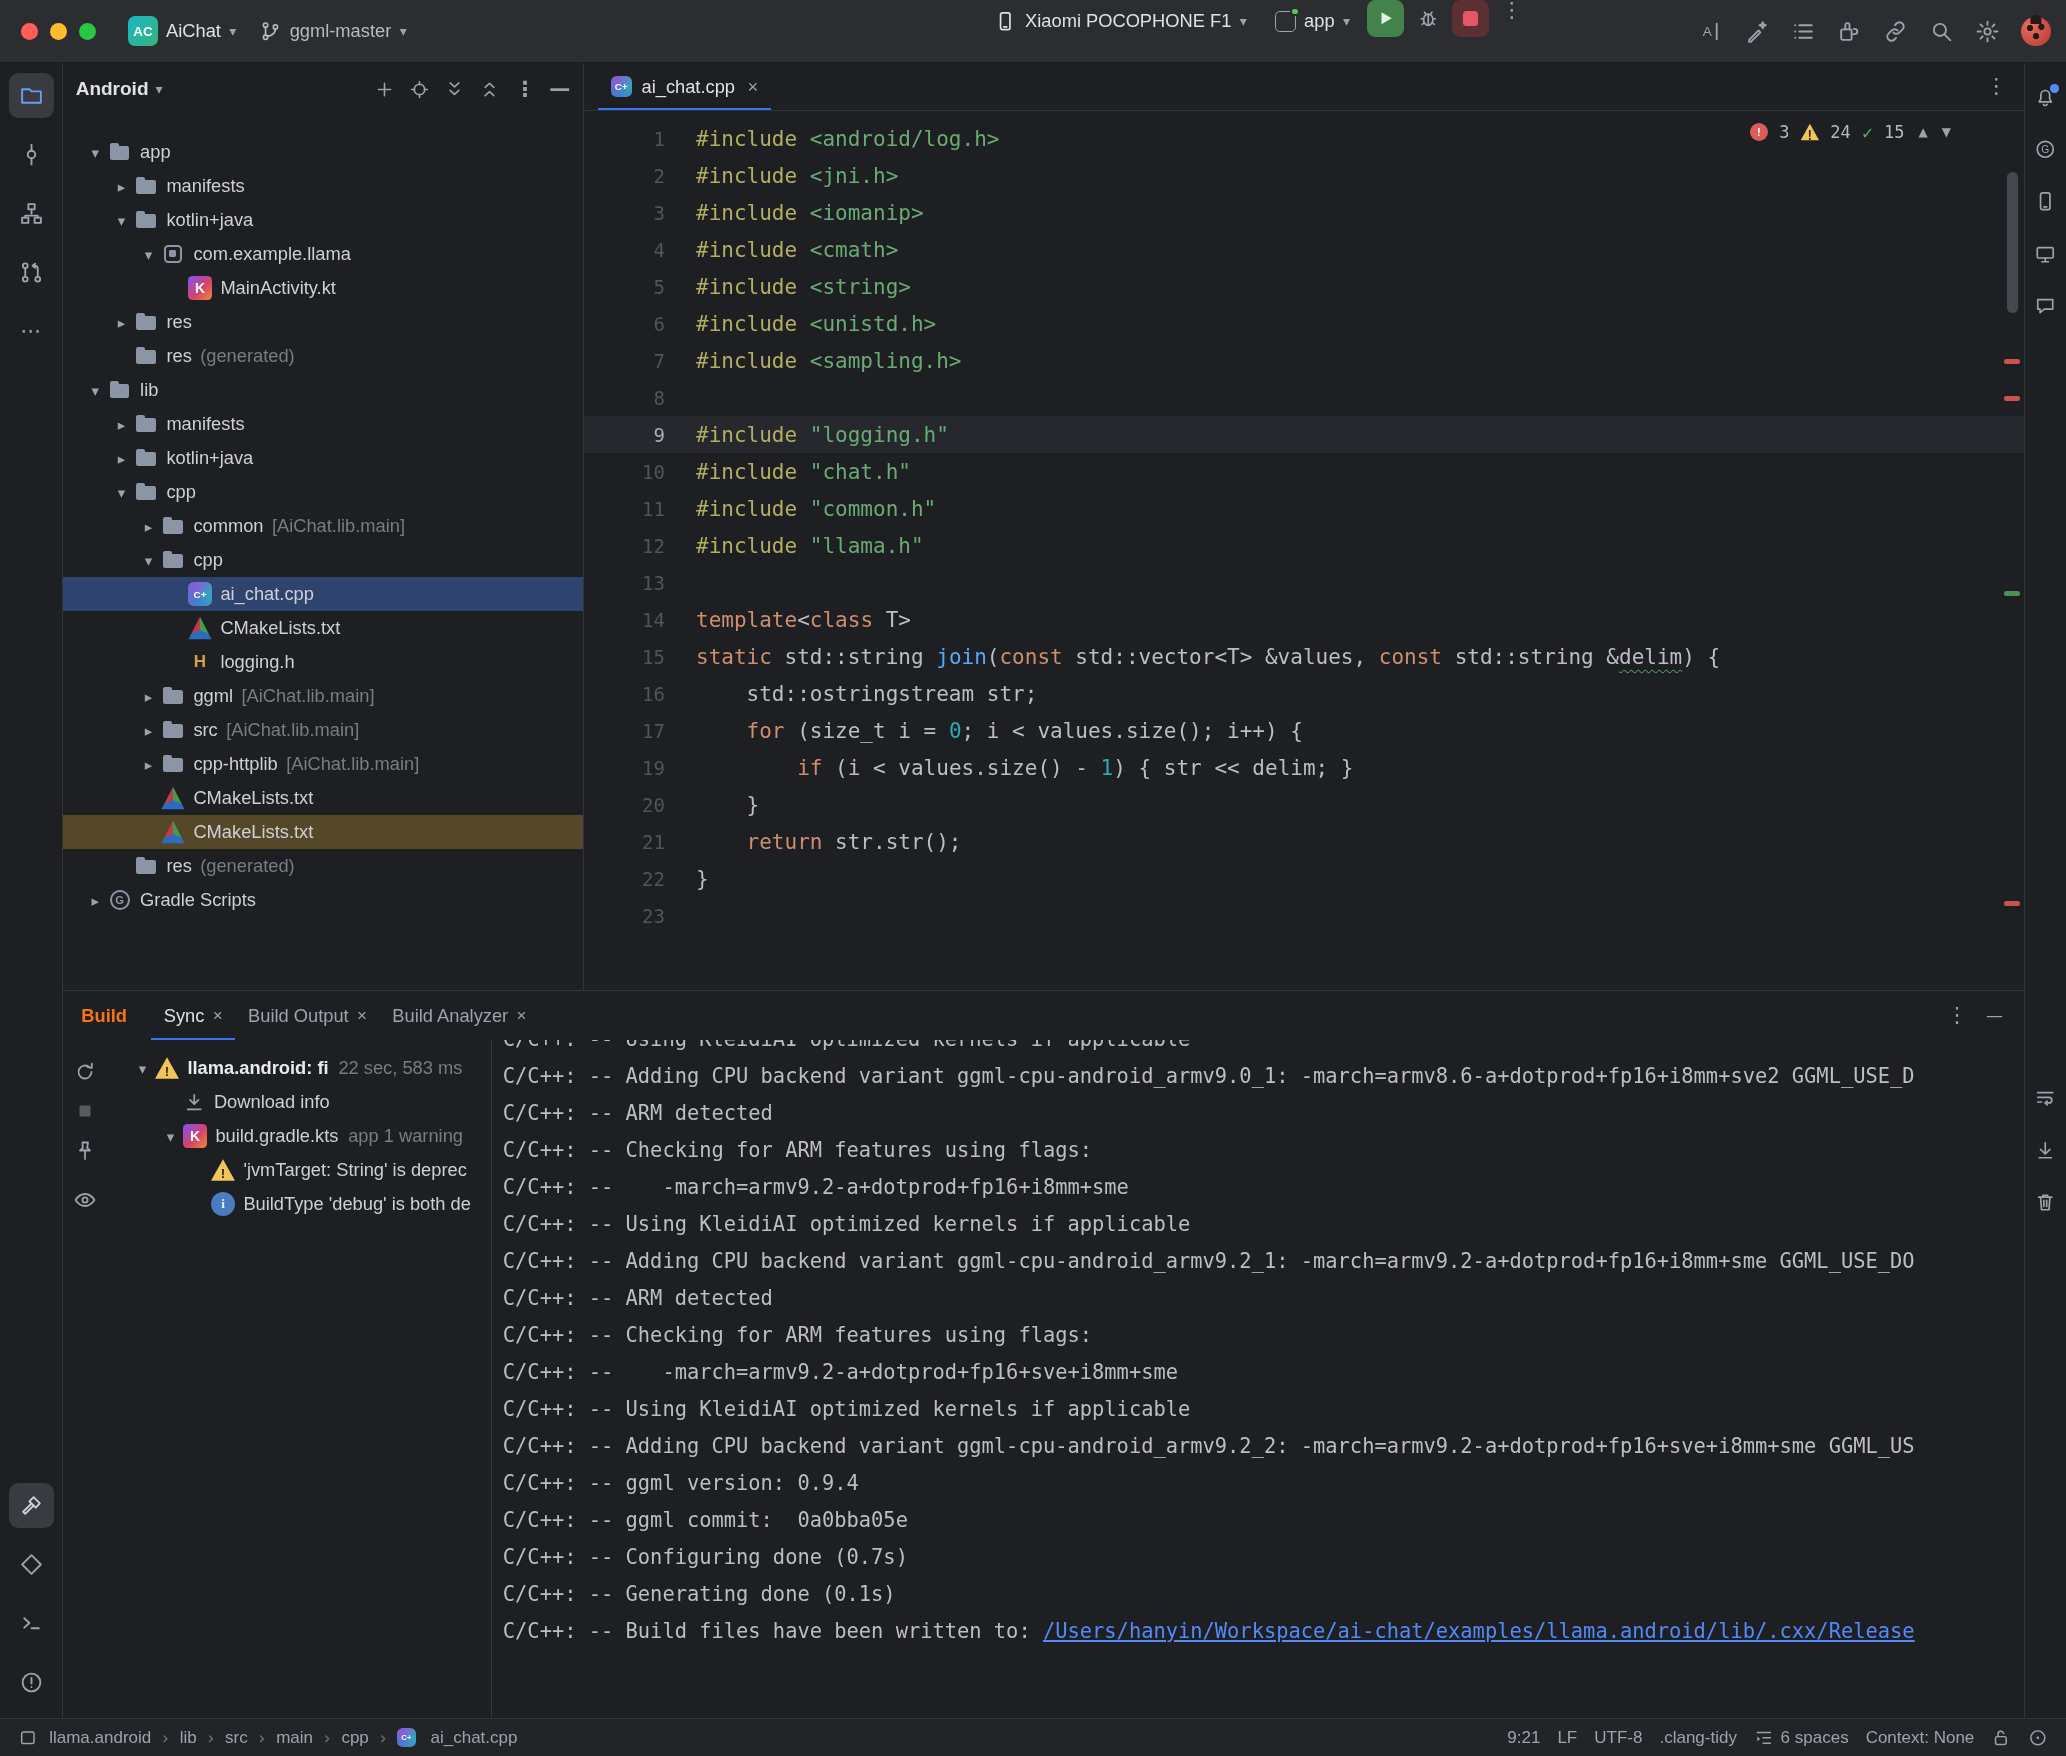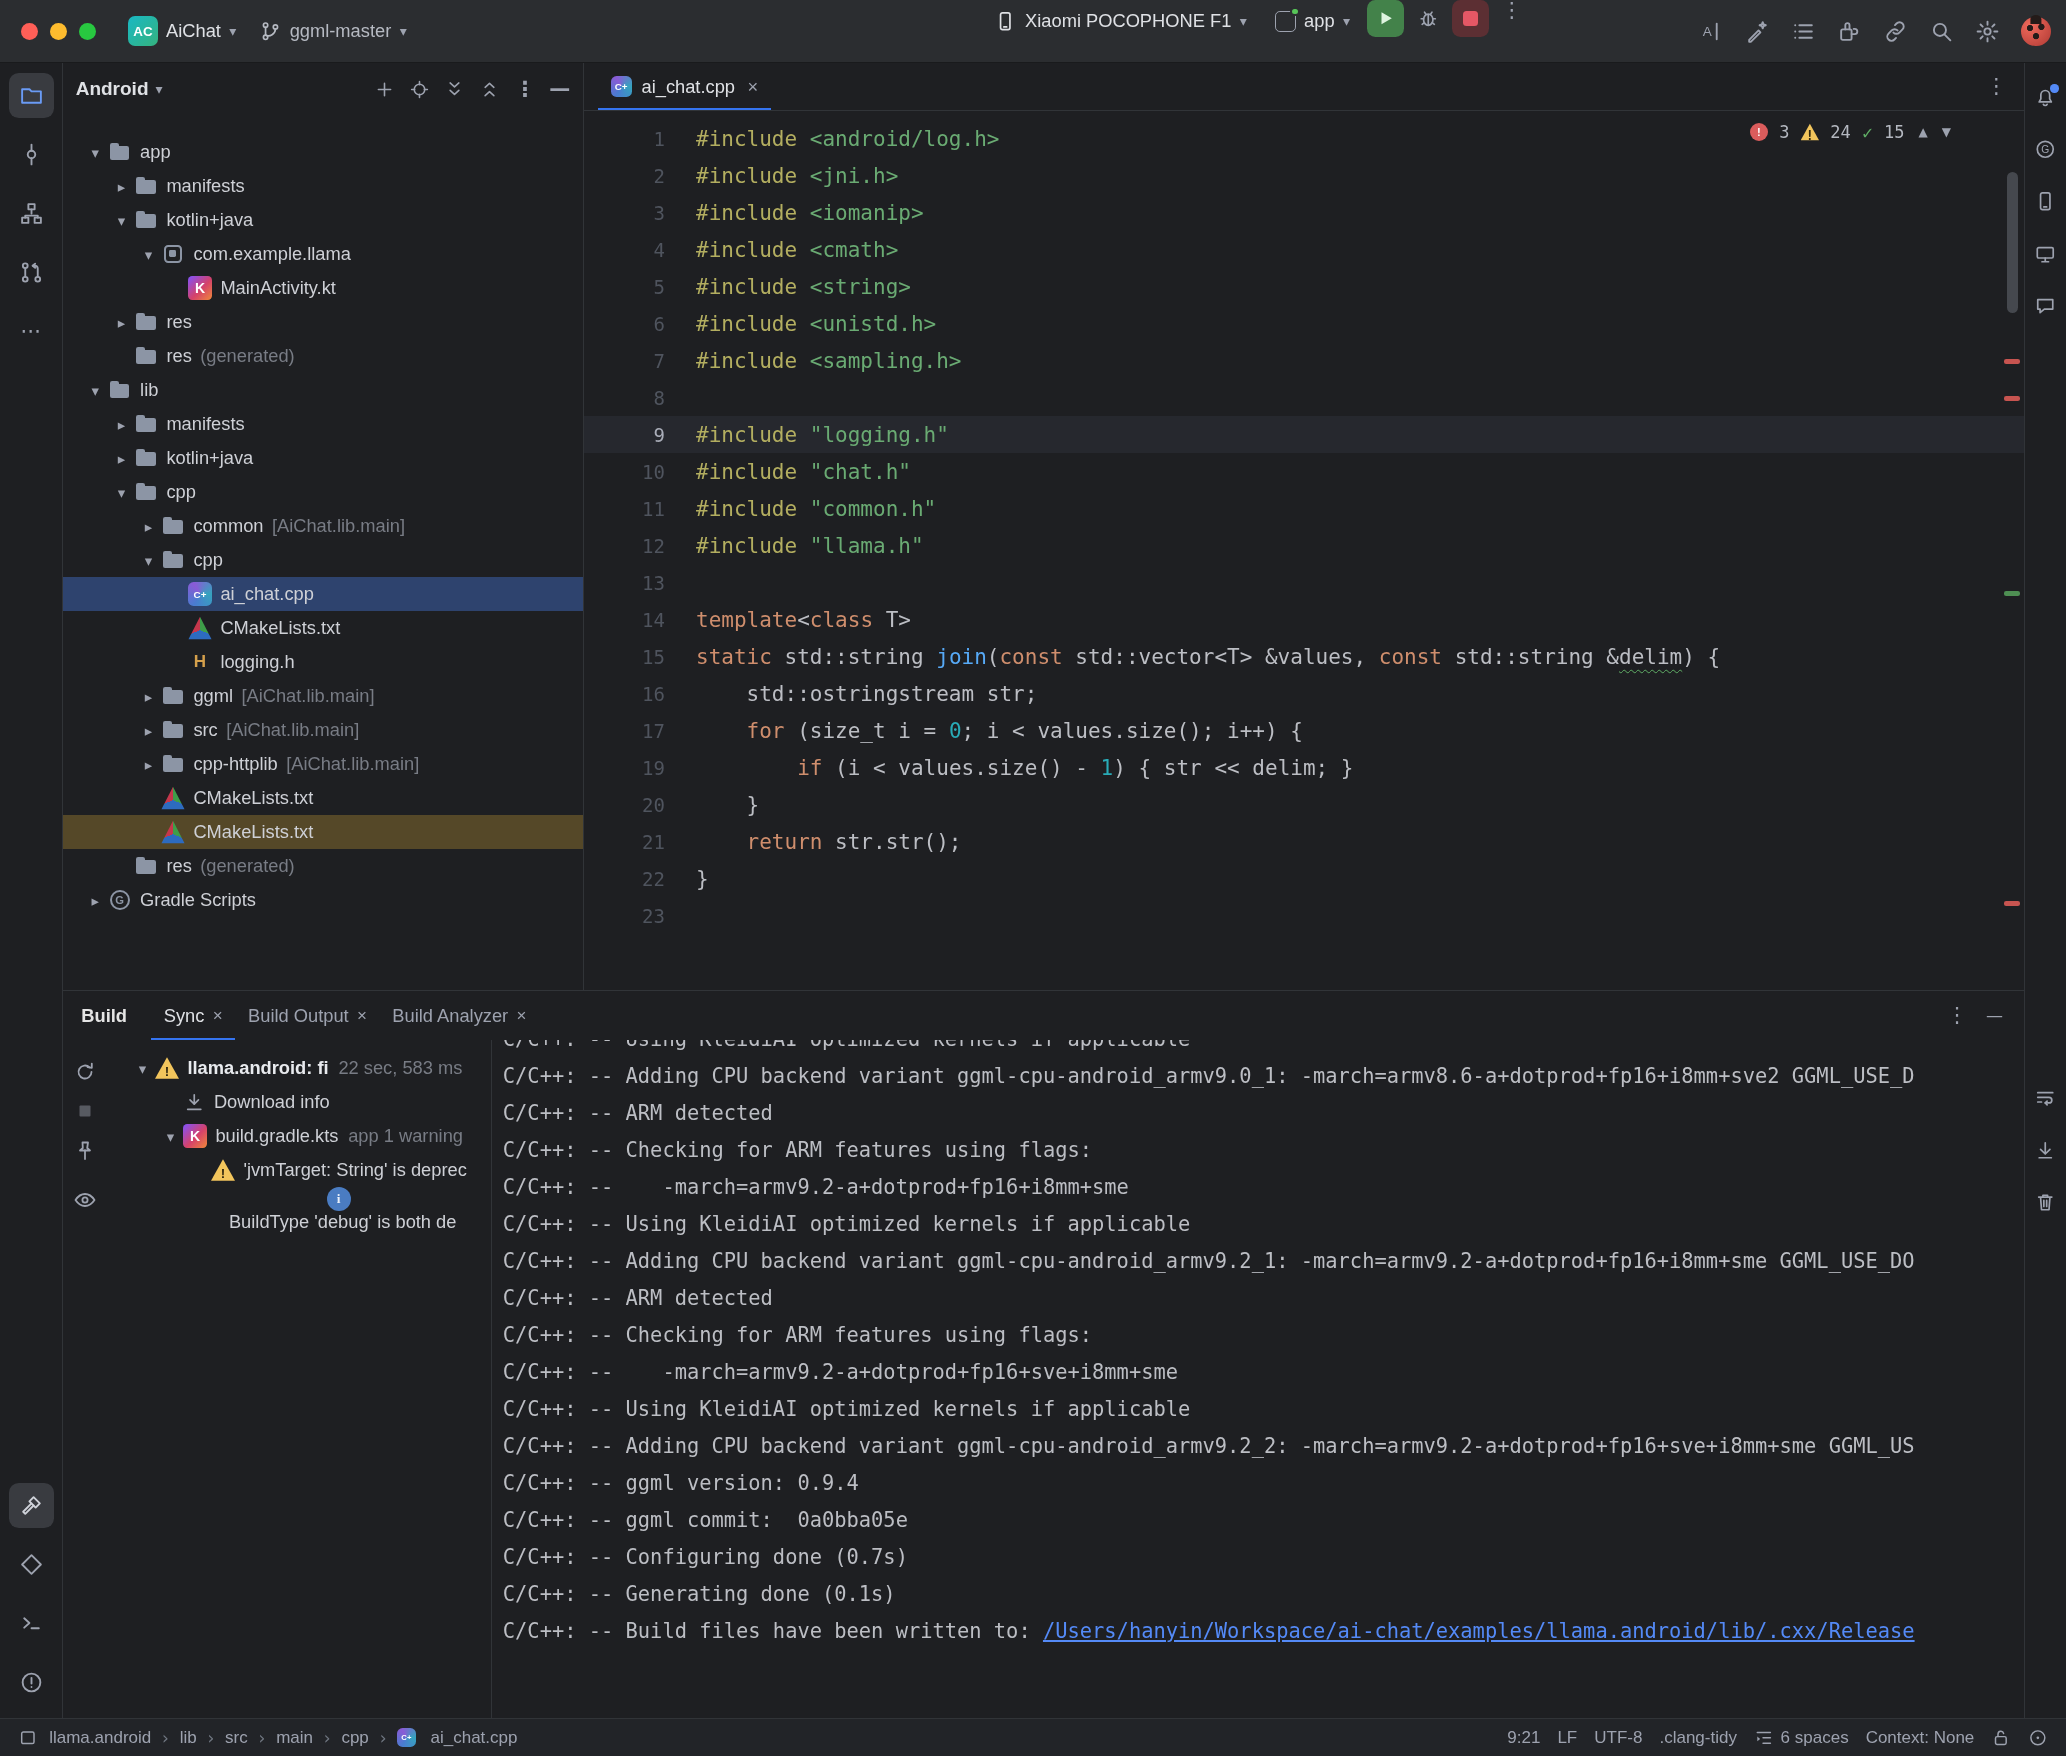--- a/index.html
+++ b/index.html
@@ -129,21 +129,21 @@
   .insp .nav{color:var(--dim);font-size:12px;font-family:"DejaVu Sans",sans-serif;margin-left:2.8px}
   .mini-err{border-radius:50%;background:#db5c5c;position:relative}
   .mini-err::after{content:"!";position:absolute;inset:0;display:flex;align-items:center;justify-content:center;
     color:#fff;font-weight:bold;font-size:11.2px}
   .sb-thumb{position:absolute;right:5.6px;top:60px;width:11.2px;height:141px;border-radius:5.6px;background:#45484e}
   .smark{position:absolute;right:4.2px;width:15.5px;height:4.9px;border-radius:2.1px}
 
   
   .build{position:absolute;left:63px;top:990px;width:1961px;height:729px;border-top:0.7px solid var(--border2)}
   .btabs{height:49px;display:flex;align-items:center;padding-left:18.3px;font-size:18.3px;color:var(--dim)}
-  .btitle{color:#e5e5e5;font-weight:700;margin-right:24px}
+  .btitle{color:#f97316;font-weight:700;margin-right:24px}
   .btab{display:flex;align-items:center;gap:8.4px;height:49px;padding:0 12.7px}
   .btab.active{color:#dfe1e5;box-shadow:inset 0 -2.1px 0 var(--accent)}
   .btab .x{font-size:17px;color:var(--dim)}
   .btabs-right{margin-left:auto;margin-right:21px;display:flex;gap:18.3px;color:var(--dim);align-items:center}
   .bleft{position:absolute;left:0;top:49px;bottom:0;width:429px;border-right:0.7px solid var(--border2)}
   .btool{position:absolute;left:9.8px;top:19.7px;display:flex;flex-direction:column;gap:15.5px;color:var(--dim)}
   .btool .svgi{width:24px;height:24px}
   .btool .dis{opacity:.45}
   .btree{position:absolute;left:0;right:0;top:11.2px;bottom:0;overflow:hidden}
   .brow{height:34px;display:flex;align-items:center;font-size:18.3px;color:var(--text);white-space:nowrap}
@@ -766,21 +766,21 @@
             <span class="chev">▾</span>
             <span class="ti ti-kotlin"></span>
             <span class="lbl">build.gradle.kts</span>
             <span class="meta">app 1 warning</span>
           </div>
           <div class="brow" style="padding-left: 123px;">
             <span class="chev"></span>
             <span class="ti ti-warning"></span>
             <span class="lbl">'jvmTarget: String' is deprec</span>
           </div>
-          <div class="brow" style="padding-left: 123px; flex-direction: column;">
+          <div class="brow" style="padding-left: 123px;">
             <span class="chev"></span>
             <span class="ti ti-info"></span>
             <span class="lbl">BuildType 'debug' is both de</span>
           </div>
         </div>
     </div>
     <div class="bconsole" id="bconsole">
         <div class="kline cut"><span>C/C++: -- Using KleidiAI optimized kernels if applicable</span></div>
         <div class="kline"><span>C/C++: -- Adding CPU backend variant ggml-cpu-android_armv9.0_1: -march=armv8.6-a+dotprod+fp16+i8mm+sve2 GGML_USE_D</span></div>
         <div class="kline"><span>C/C++: -- ARM detected</span></div>

